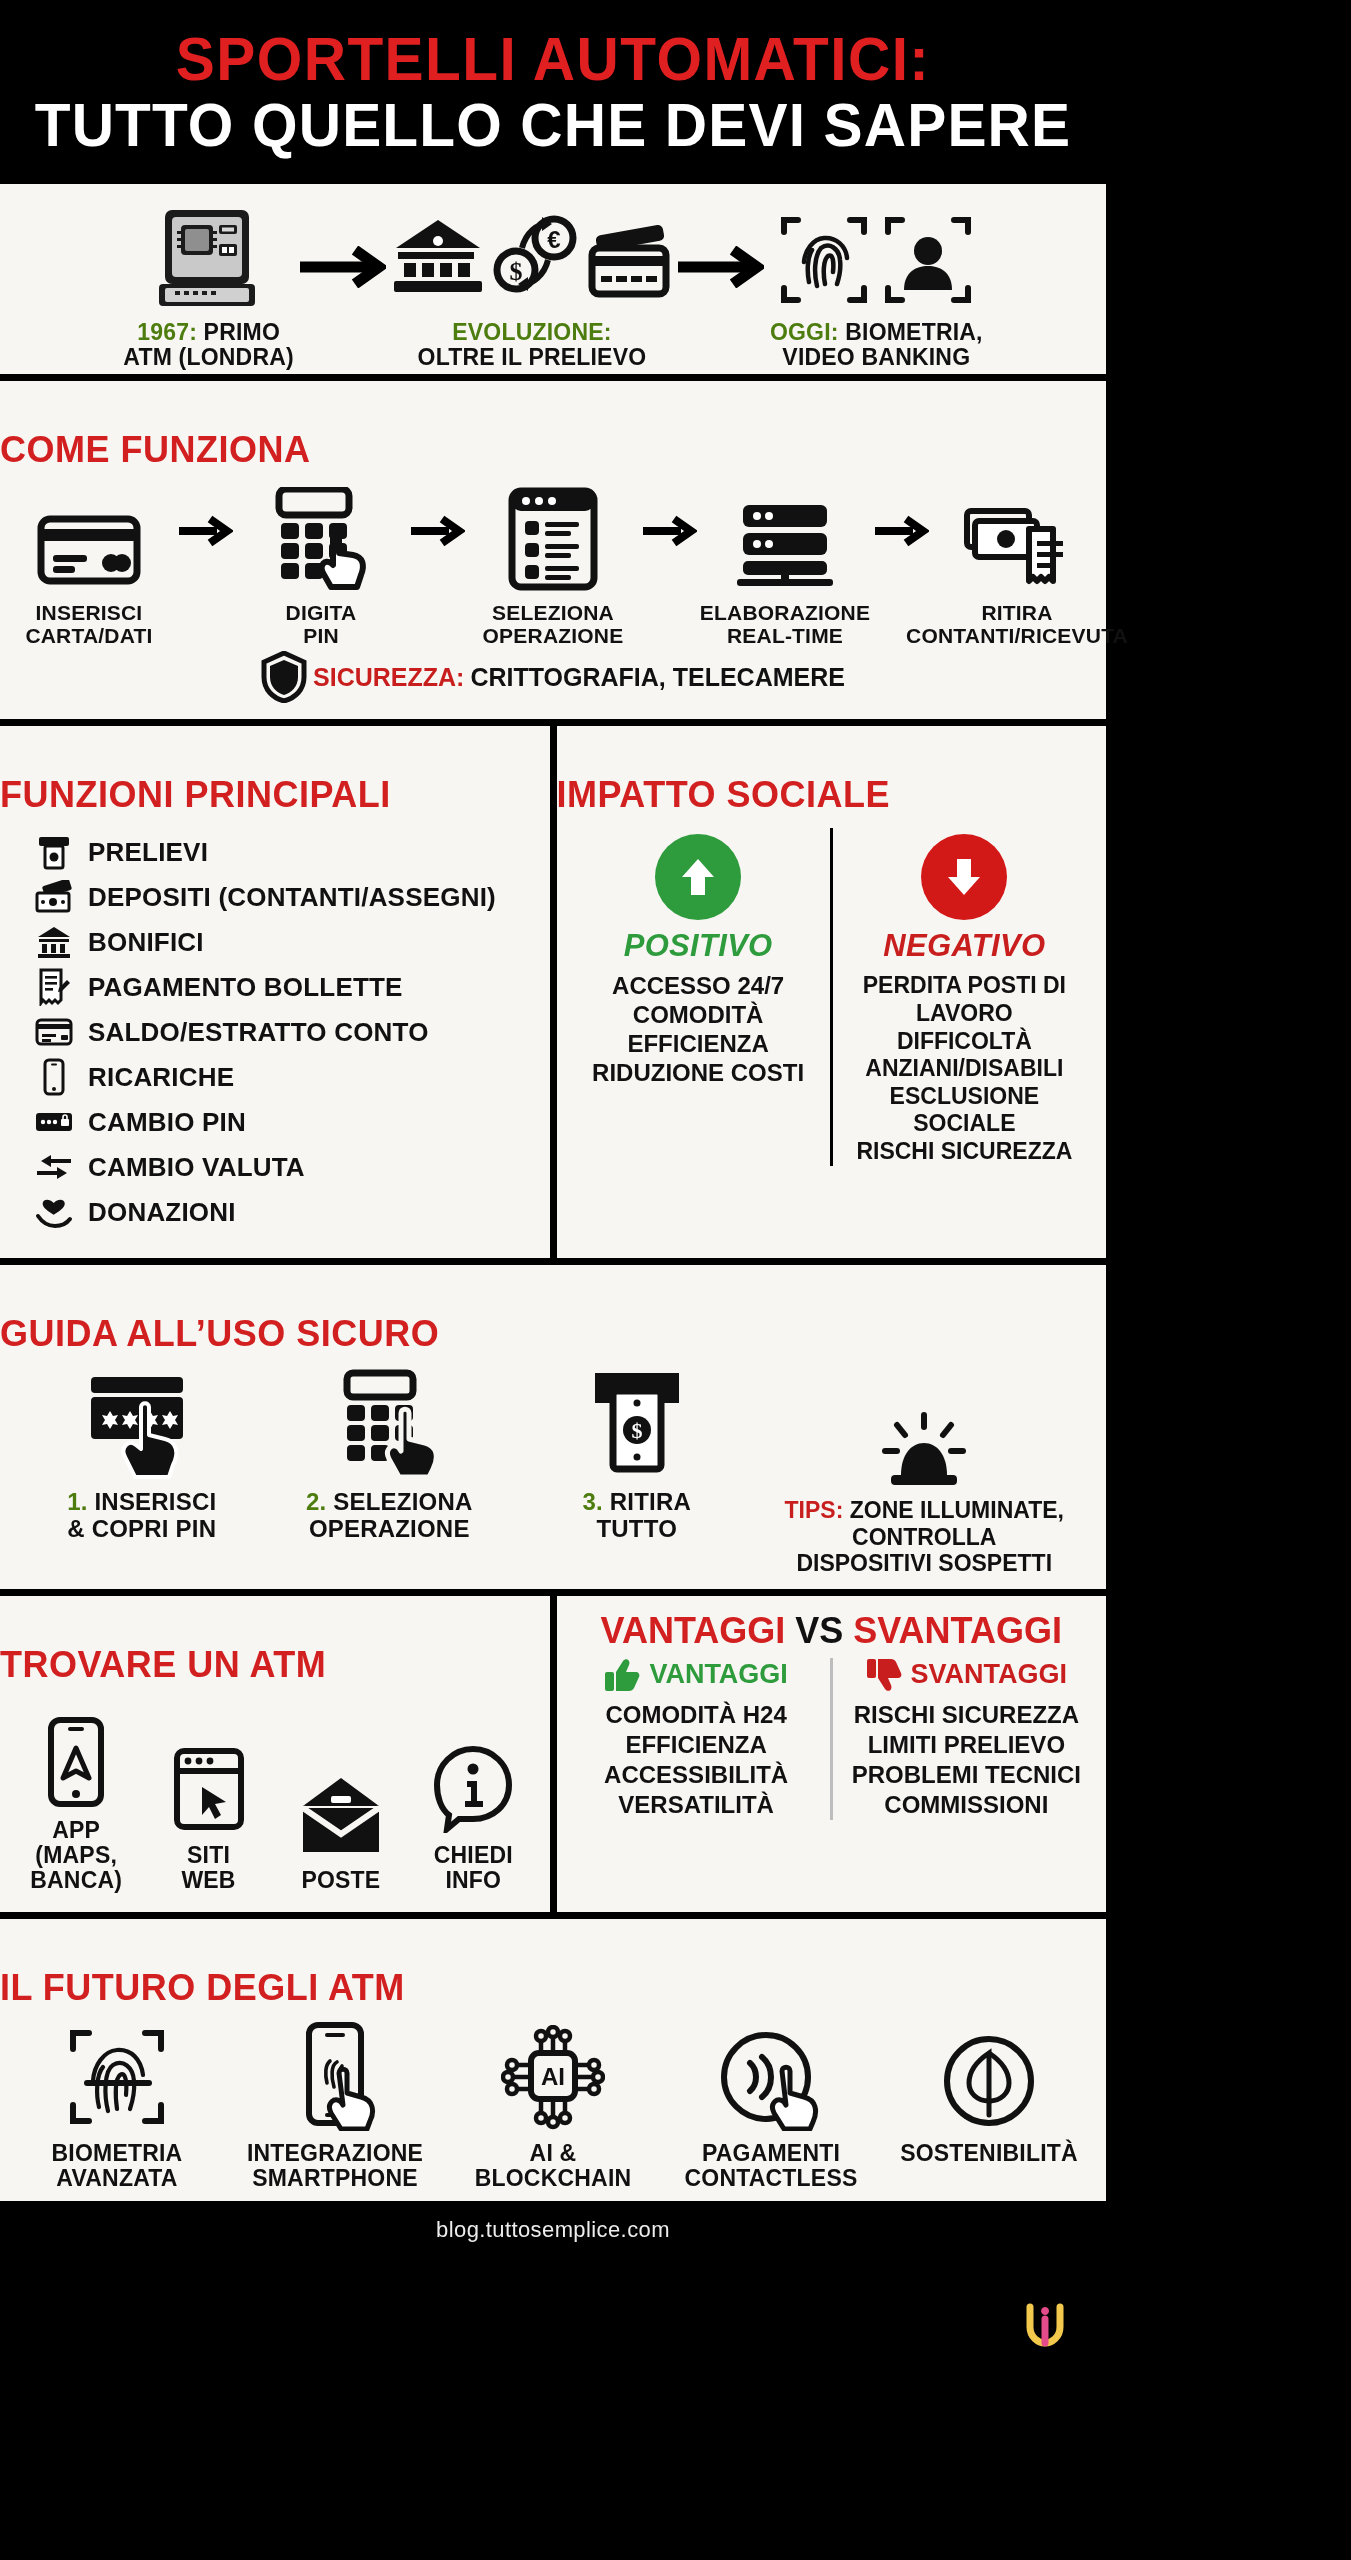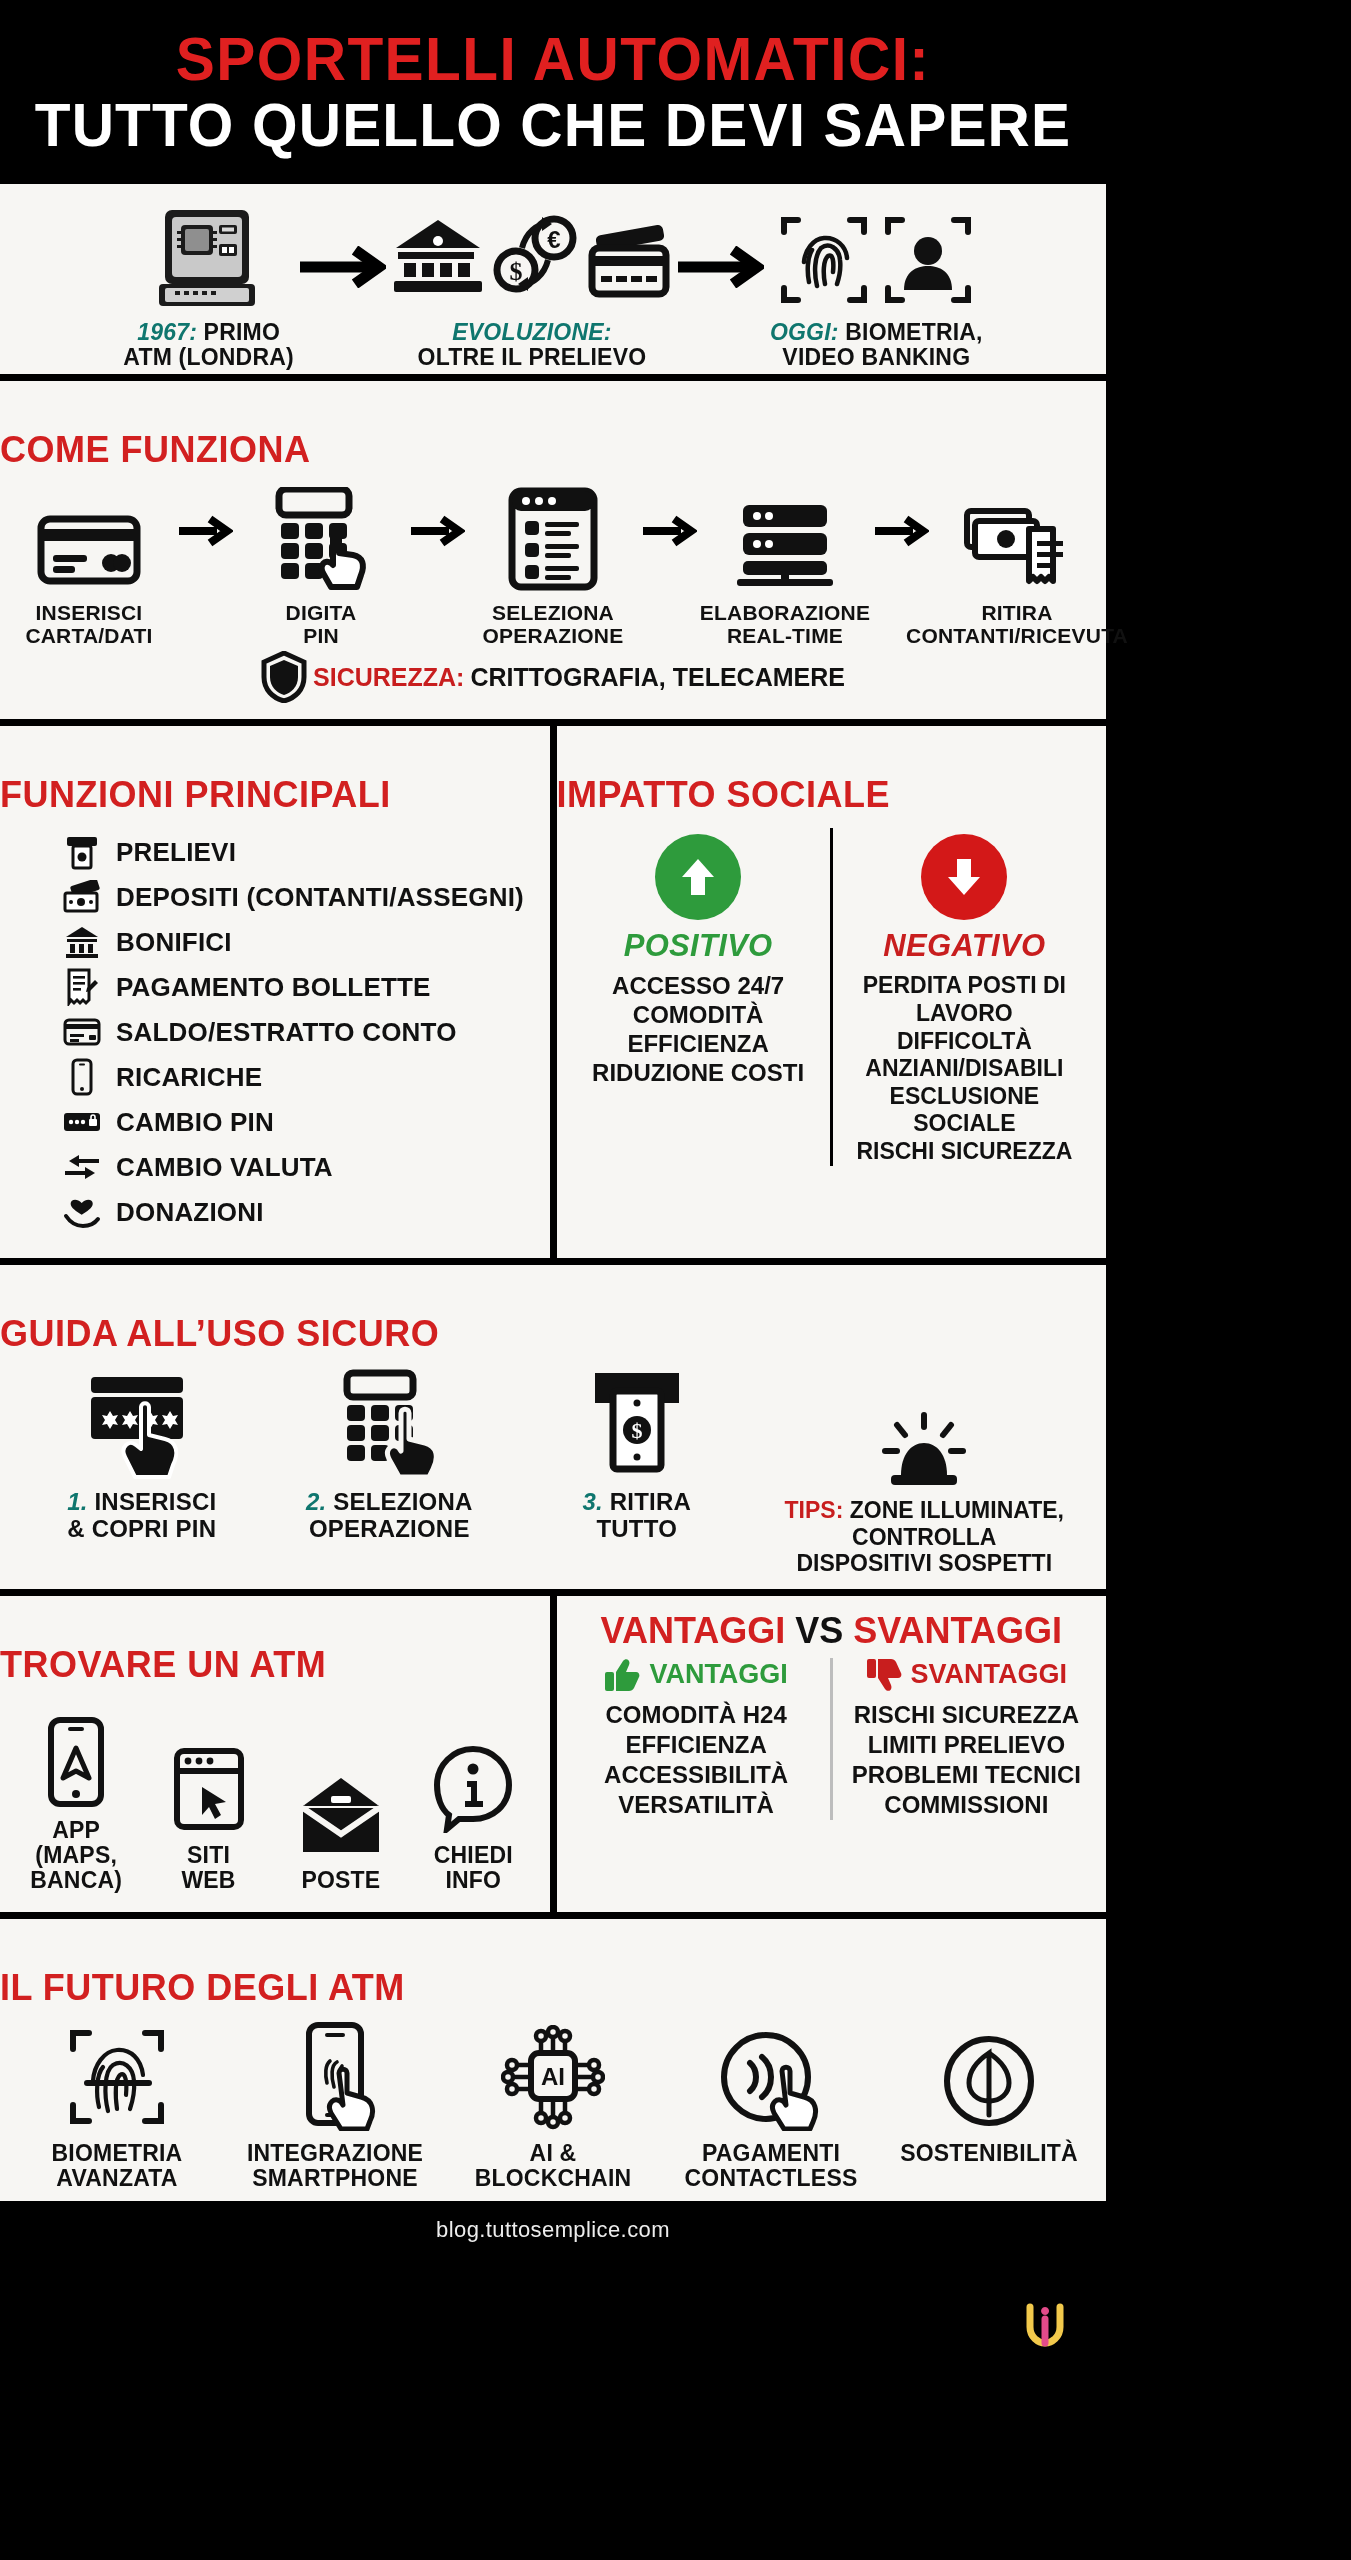--- a/index.html
+++ b/index.html
@@ -95,21 +95,21 @@
     height:112px;
   }
   .cap{
     font-size:23px;
     font-weight:bold;
     color:#111;
     line-height:1.1;
     letter-spacing:.2px;
     margin-top:10px;
   }
-  .cap .red{color:#0f766e;font-style:italic;}
+  .cap .red{color:#4d7c0f;}
   .cap.small{font-size:21px;}
 
   
   .steps{
     display:flex;
     align-items:flex-start;
     justify-content:space-between;
     padding:2px 14px 0;
   }
   .steps .node{
@@ -130,21 +130,20 @@
     padding:4px 0 16px;
     font-size:25px;
     font-weight:bold;
     color:#111;
   }
   .security .lbl{color:#c81e1e;}
 
   
   .fn-list{
     padding:4px 1px 10px 34px;
-    margin-left:28px;
   }
   .fn-row{
     display:flex;
     align-items:center;
     gap:14px;
     margin:7px 0;
   }
   .fn-row .t{
     font-size:26px;
     font-weight:bold;

